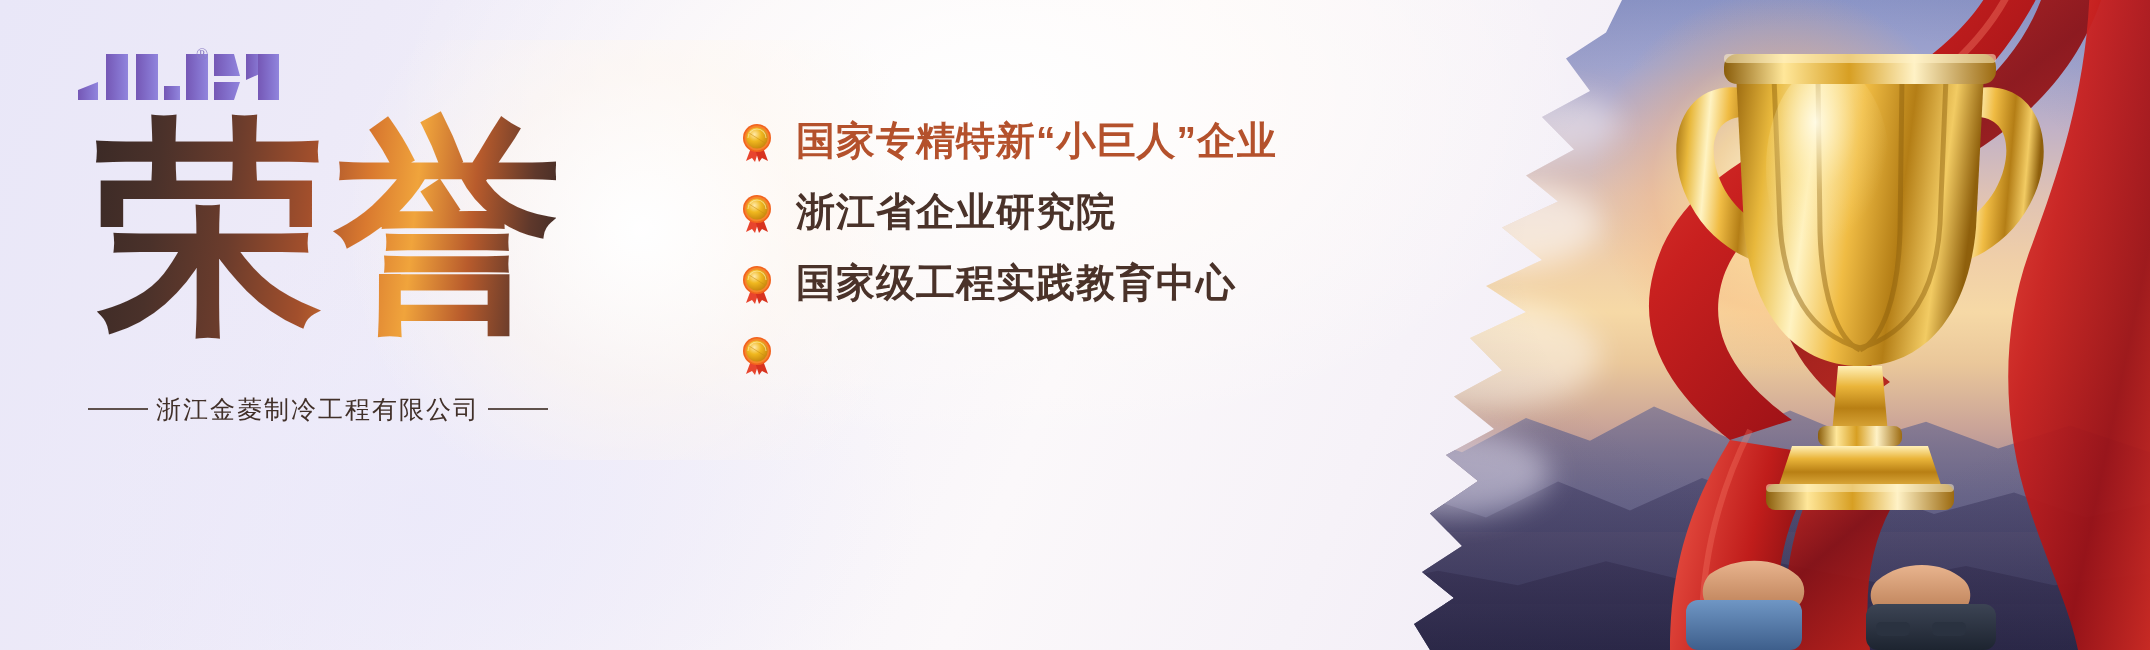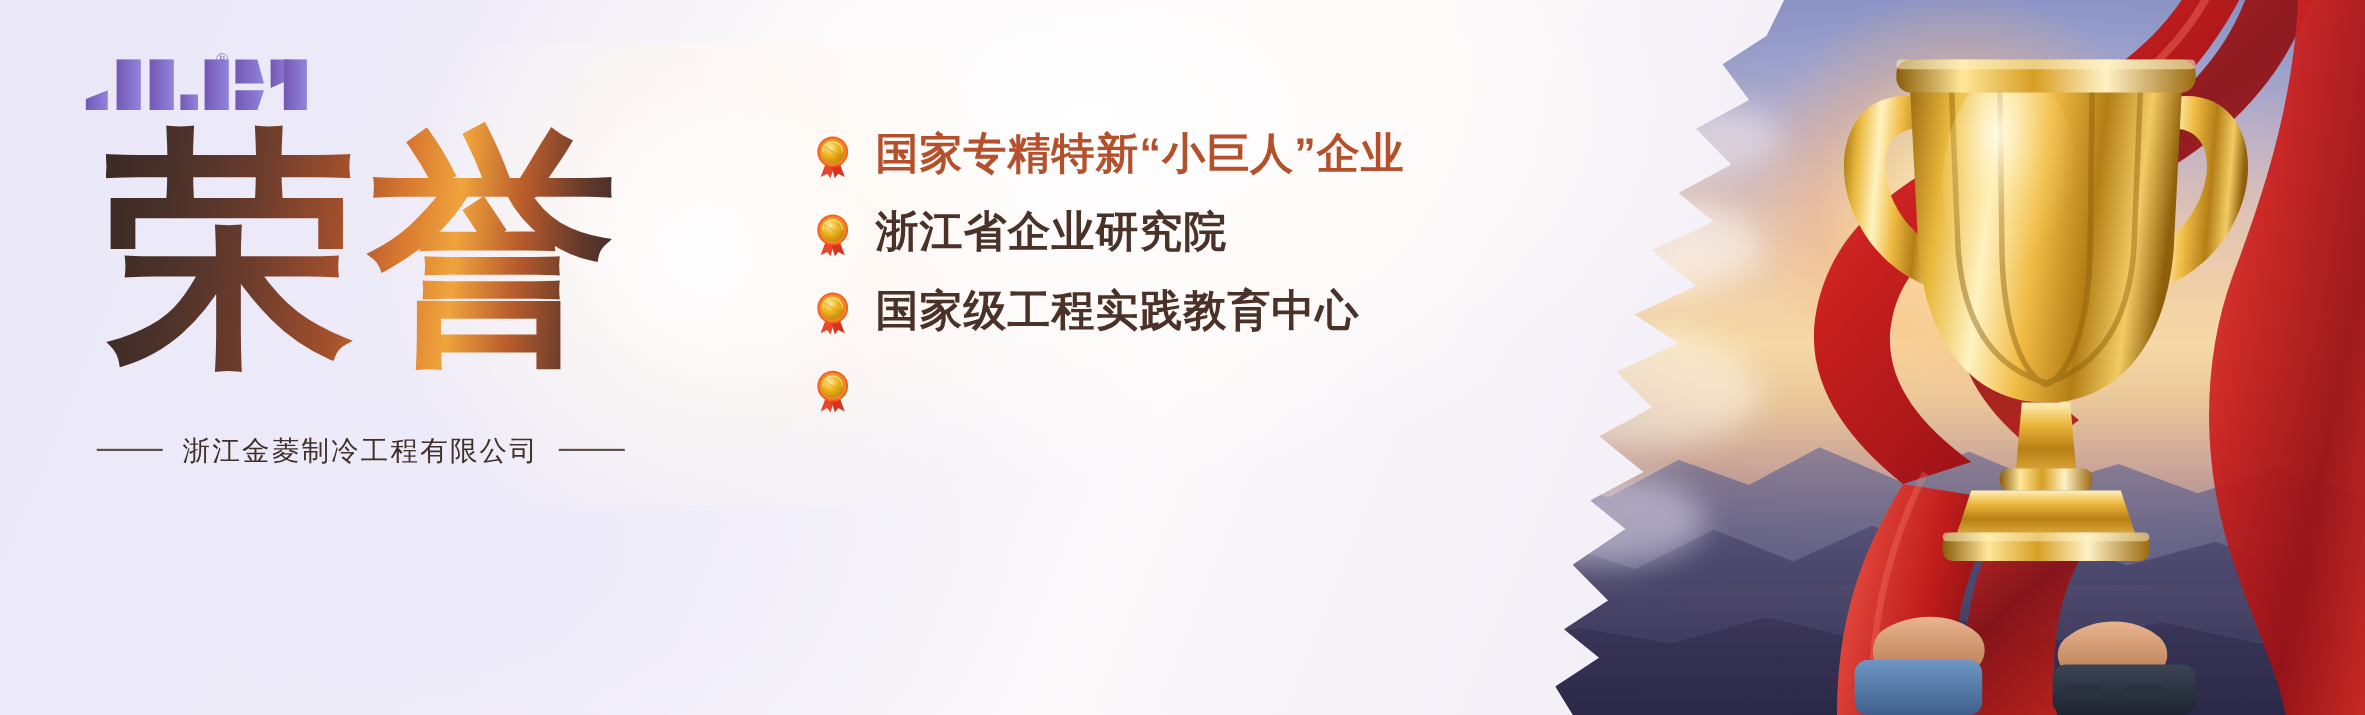--- a/index.html
+++ b/index.html
@@ -39,21 +39,21 @@
     white-space:nowrap;
     background:linear-gradient(96deg,#3b2a26 0%,#4a312a 14%,#6b3c2c 30%,#a24f2c 46%,#d9792f 58%,#f0a43c 68%,#b85b2c 80%,#5f382b 92%,#3c2a26 100%);
     -webkit-background-clip:text;background-clip:text;color:transparent;
     -webkit-text-fill-color:transparent;
     text-shadow:none;
   }
 
   
   .company-row{
     position:absolute;left:88px;top:392px;width:420px;height:34px;
-    display:flex;align-items:center;gap:18px;
+    display:flex;align-items:center;gap:8px;
   }
   .rule{height:2px;background:#4a3a33;flex:0 0 60px;opacity:.88;}
   .company-name{
     font-size:25px;color:#413029;letter-spacing:2px;white-space:nowrap;
     font-family:"Liberation Sans","DejaVu Sans",sans-serif;
   }
 
   
   .honors{position:absolute;left:740px;top:92px;width:660px;}
   .honor{display:flex;align-items:flex-end;height:71px;font-weight:bold;}

